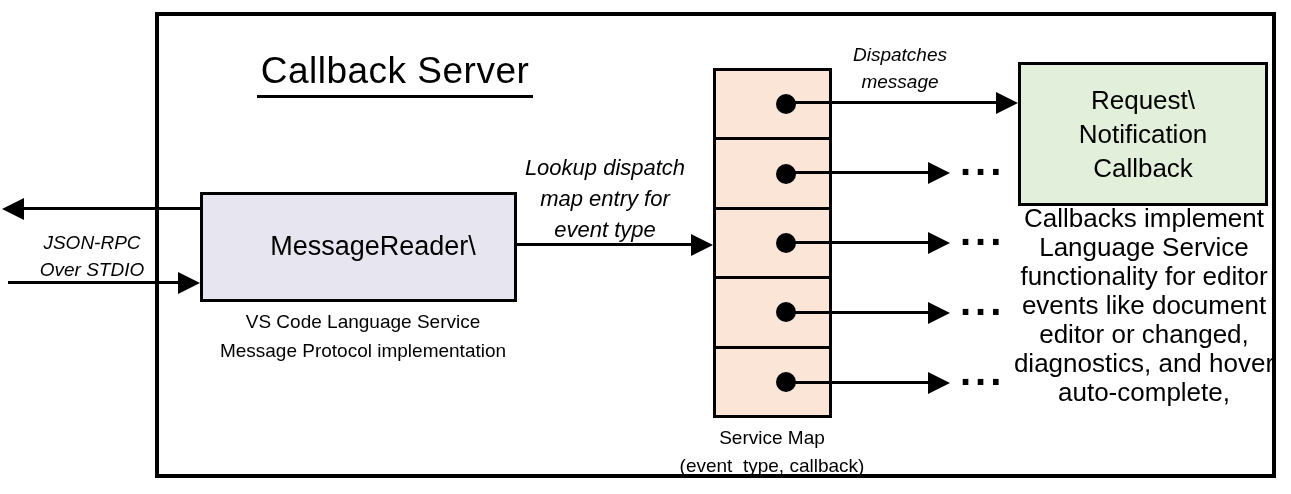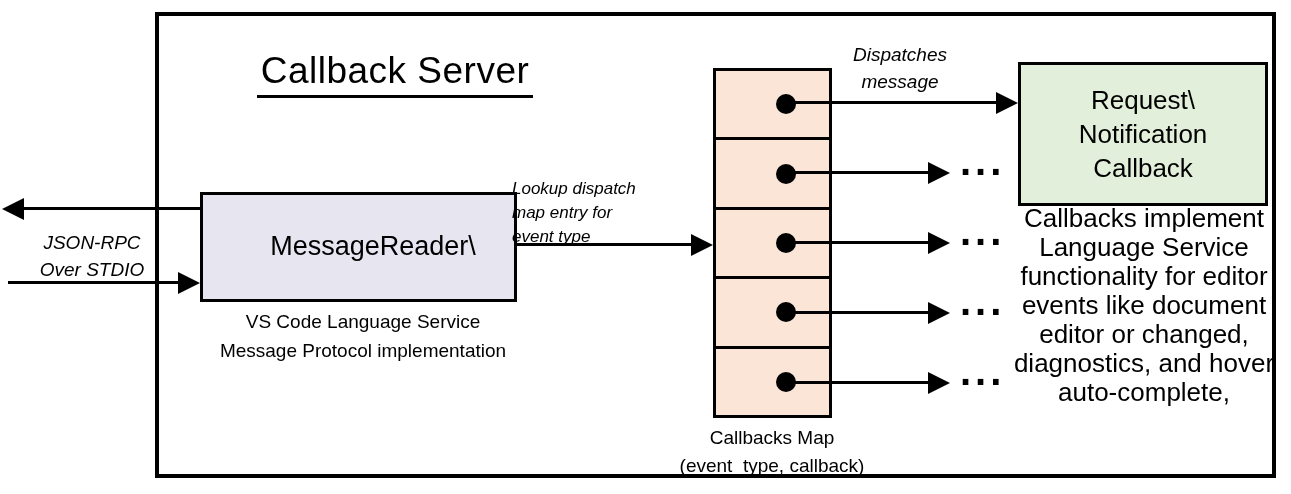--- a/index.html
+++ b/index.html
@@ -20,21 +20,21 @@
   #title{left:165px;top:50px;width:460px;text-align:center;font-size:37px;letter-spacing:.5px;}
   #title span{display:inline-block;border-bottom:3px solid var(--line);padding:0 4px 3px 4px;}
   
   #reader-box{left:200px;top:192px;width:317px;height:110px;background:var(--reader-fill);
     border:3px solid var(--line);box-sizing:border-box;display:flex;flex-direction:column;
     align-items:center;justify-content:center;font-size:27px;line-height:1.38;text-align:center;padding-left:29px;}
   #reader-caption{left:198px;top:308px;width:330px;text-align:center;font-size:19px;line-height:1.5;}
   
   #io-label{left:8px;top:230px;width:168px;text-align:center;font-style:italic;font-size:19px;line-height:1.4;}
   
-  #lookup-label{left:512px;top:153px;width:186px;text-align:left;font-style:italic;font-size:17px;line-height:1.4;margin-top:24px;}
+  #lookup-label{left:512px;top:153px;width:186px;text-align:center;font-style:italic;font-size:22px;line-height:1.4;}
   
   #dispatch-label{left:828px;top:42px;width:144px;text-align:center;font-style:italic;font-size:19px;line-height:1.4;}
   
   #dispatch-map{left:713px;top:68px;width:119px;height:350px;border:3px solid var(--line);
     box-sizing:border-box;background:var(--map-fill);display:flex;flex-direction:column;}
   .map-row{flex:1;position:relative;border-bottom:3px solid var(--line);}
   .map-row:last-child{border-bottom:none;}
   .dot{position:absolute;left:60px;top:50%;width:20px;height:20px;margin-top:-10px;border-radius:50%;background:var(--line);}
   #map-caption{left:652px;top:424px;width:240px;text-align:center;font-size:19px;line-height:1.45;}
   
@@ -96,21 +96,21 @@
         <span class="dot"></span>
       </div>
     <div class="map-row">
         <span class="dot"></span>
       </div>
     <div class="map-row">
         <span class="dot"></span>
       </div>
   </div>
   <div class="abs" id="map-caption">
-    <div>Callbacks Map</div>
+    <div>Service Map</div>
     <div>(event_type, callback)</div>
   </div>
 
   <div class="shaft" style="left:786px;top:101px;width:212px;"></div>
   <div class="head-r" style="left:996px;top:92px;"></div>
   <div class="abs" id="dispatch-label">
     <div>Dispatches</div>
     <div>message</div>
   </div>
 

